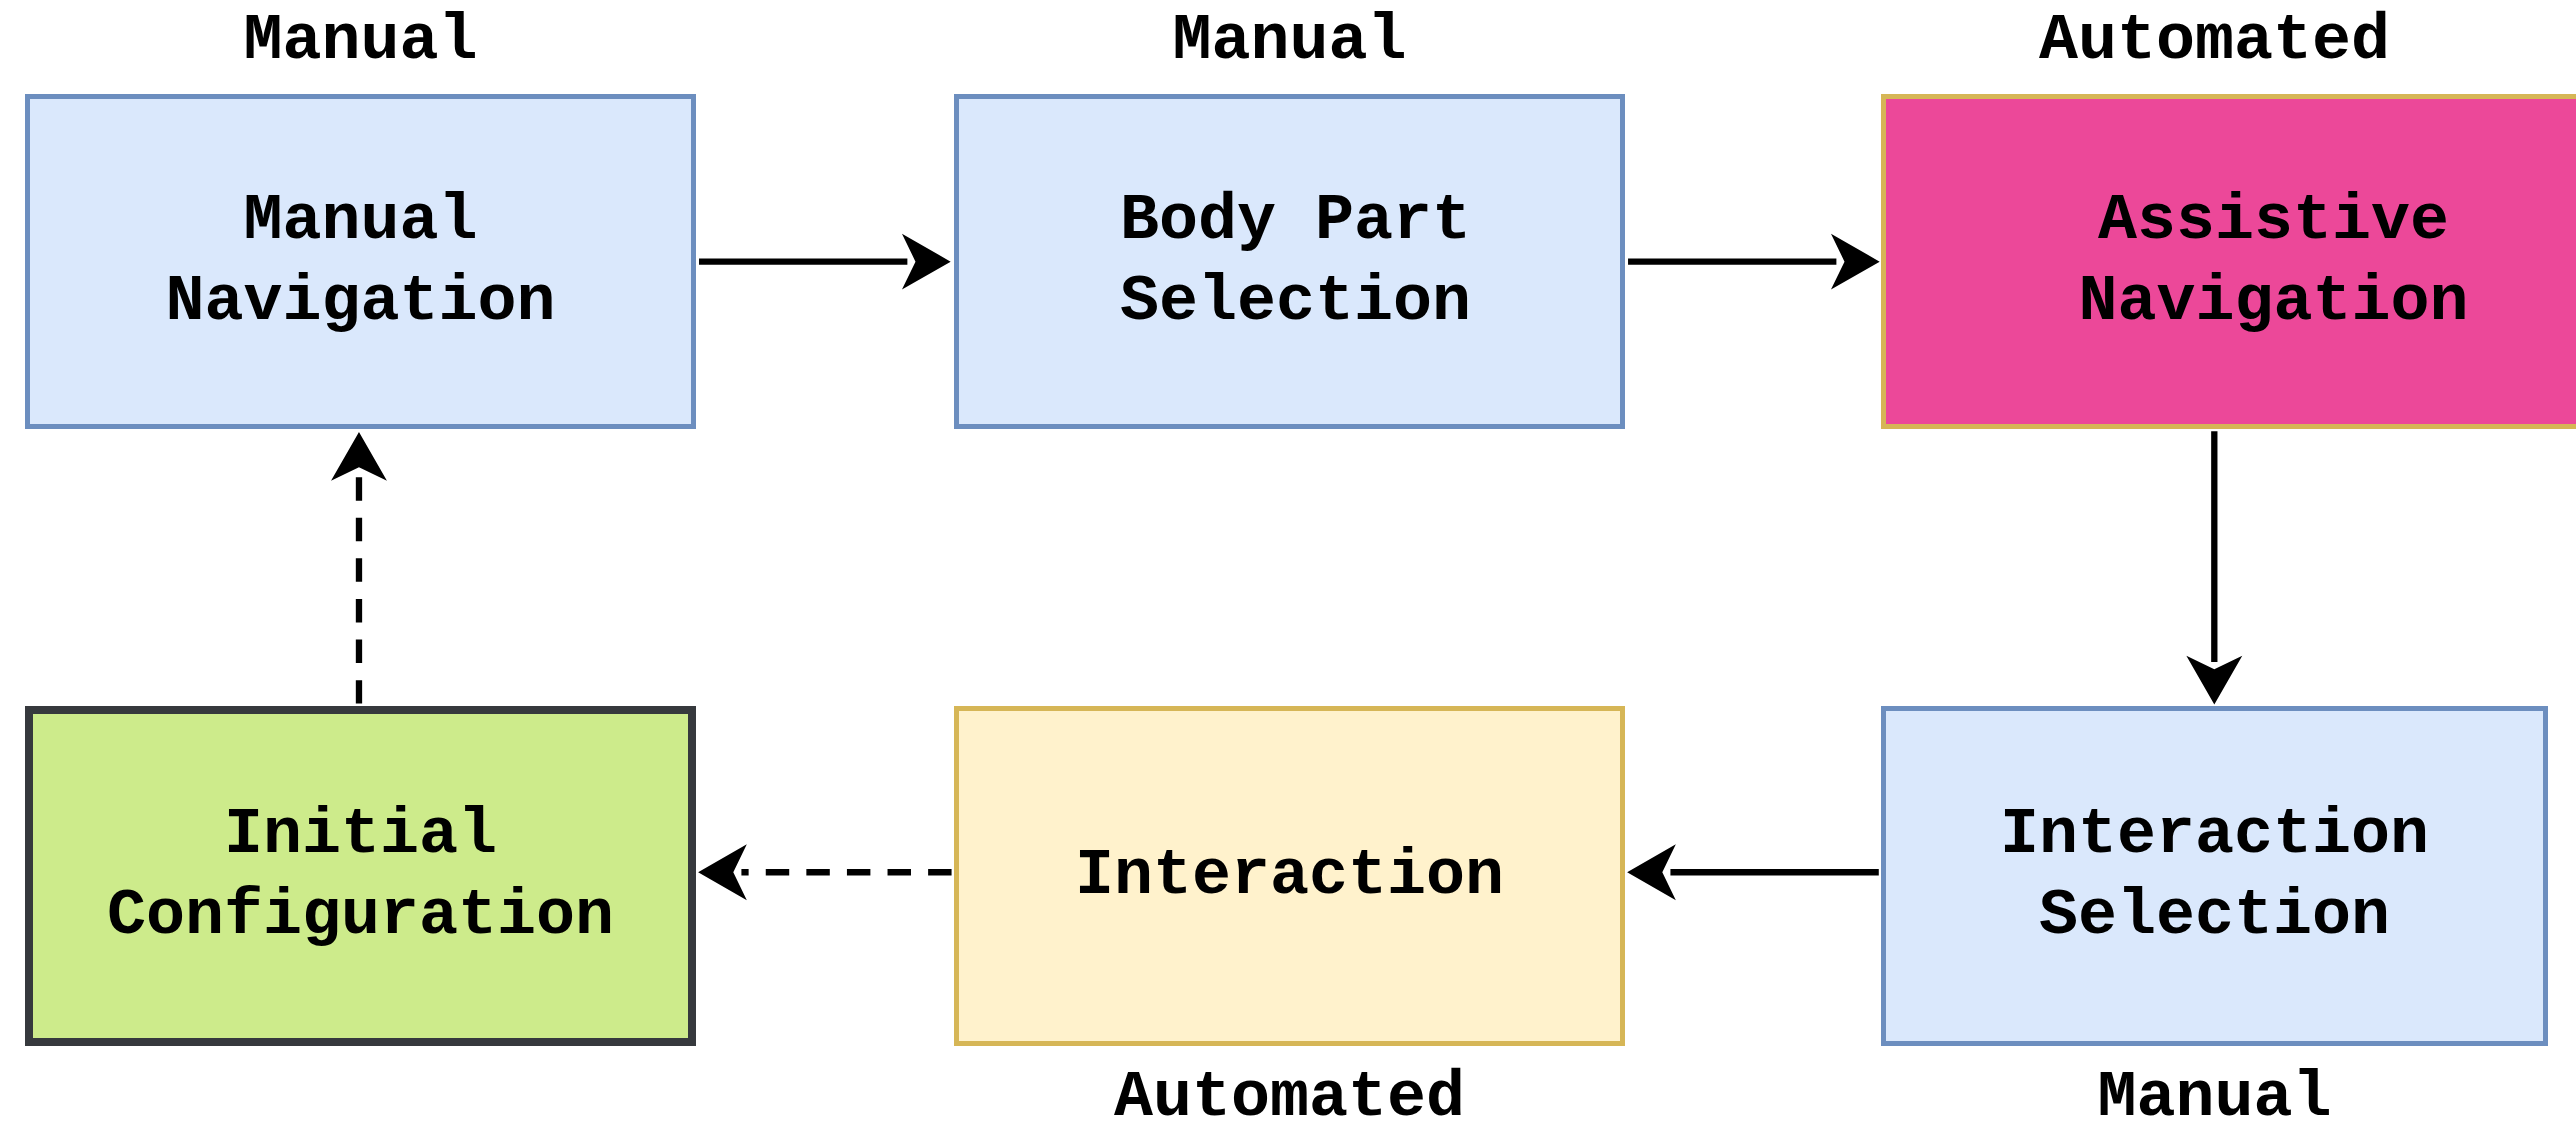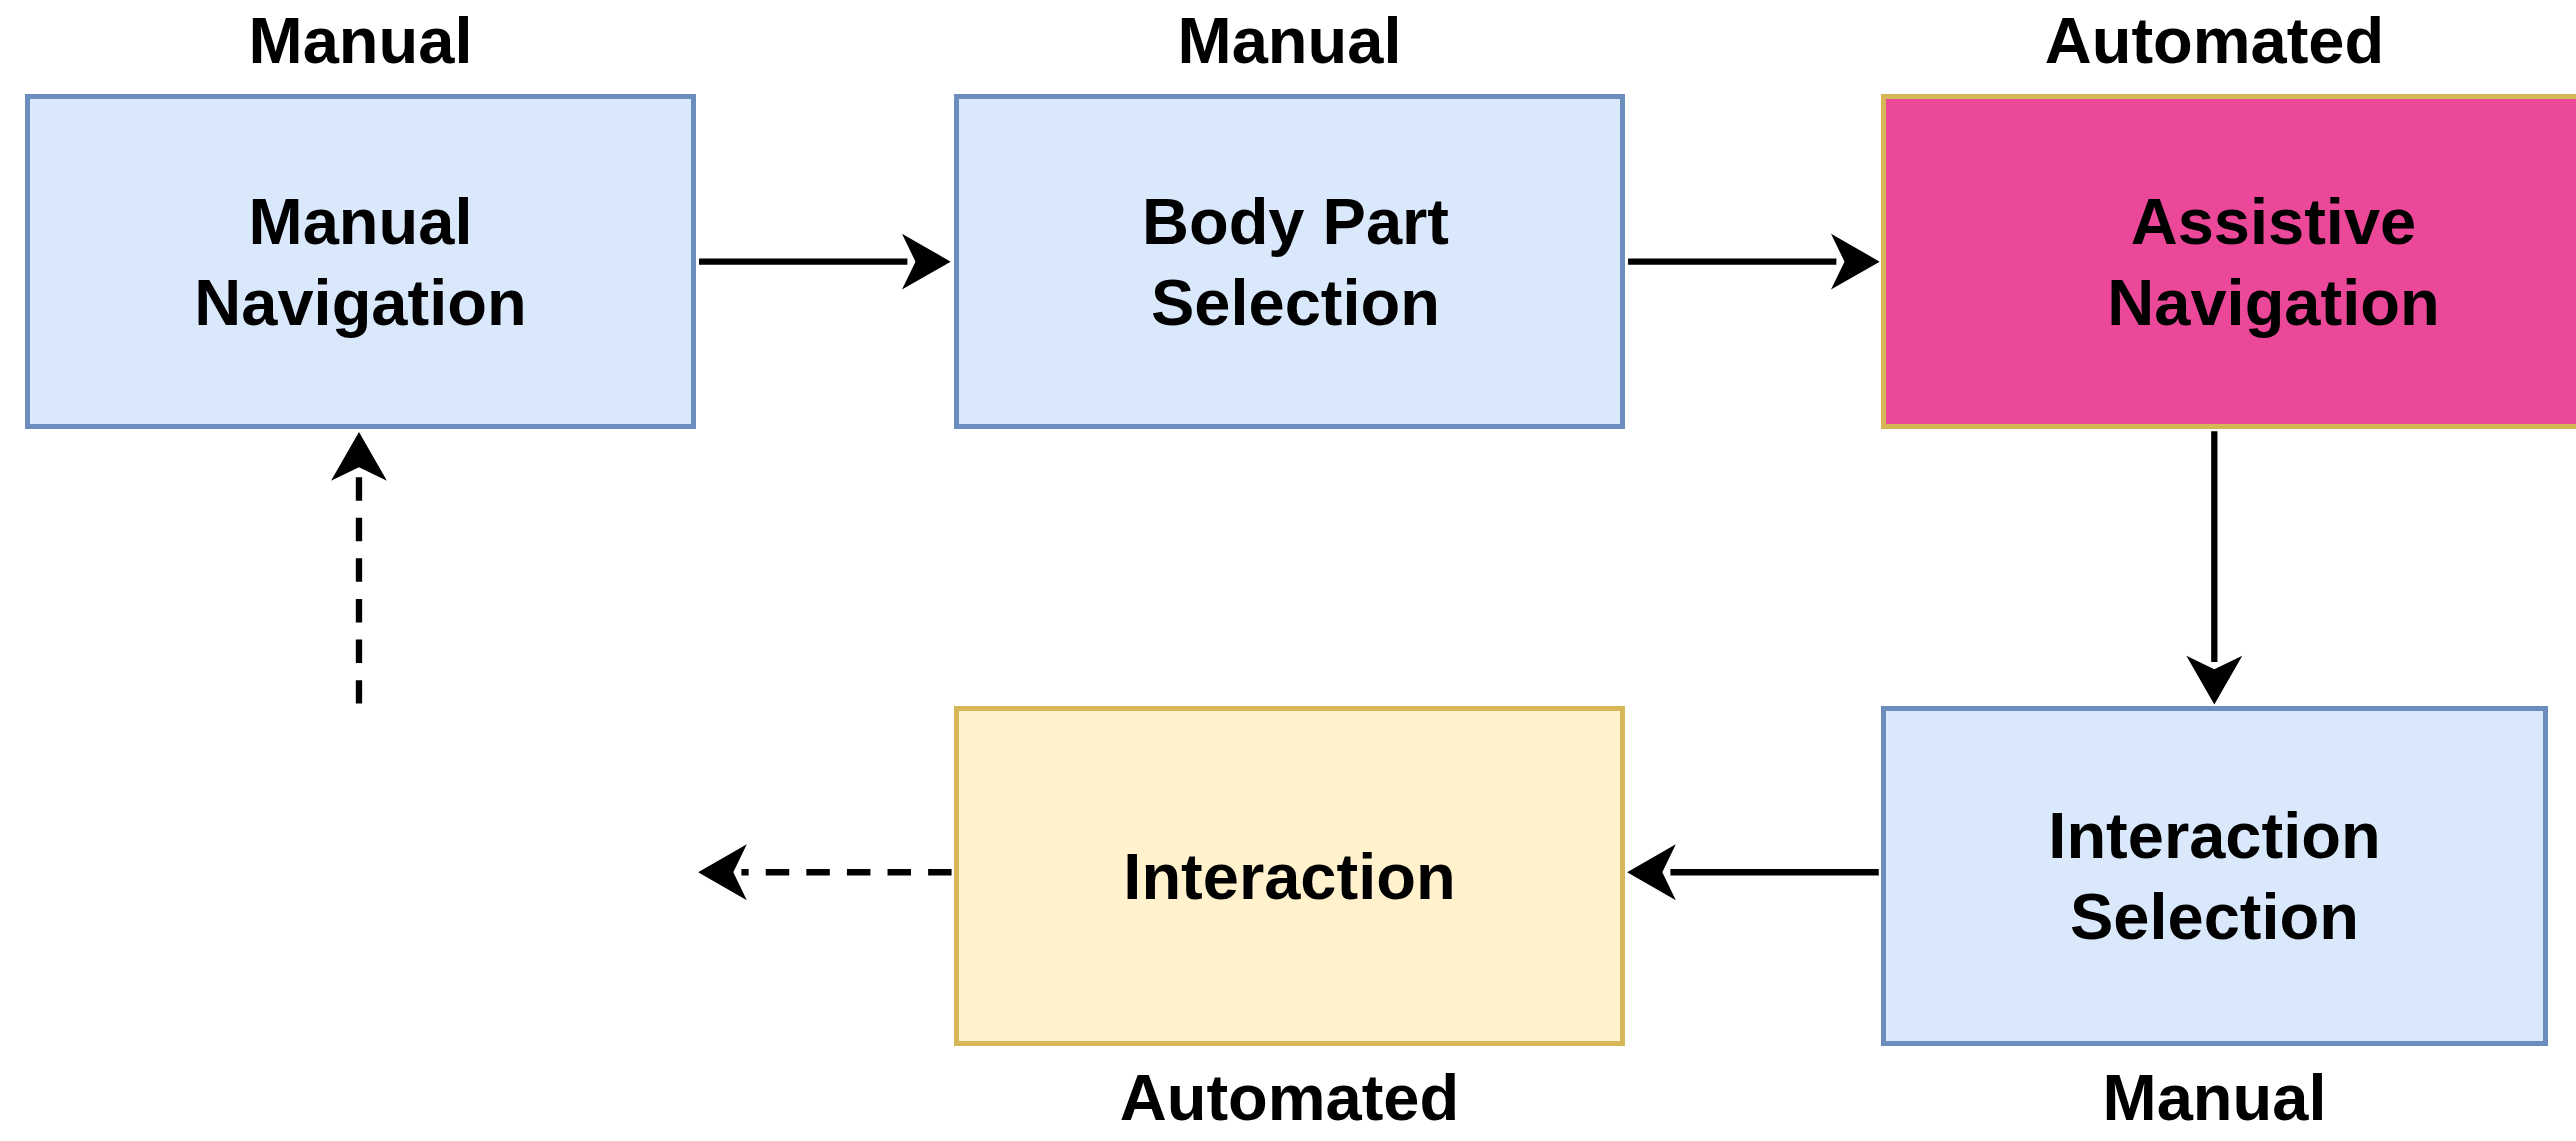--- a/index.html
+++ b/index.html
@@ -1,21 +1,21 @@
 <!DOCTYPE html>
 <html style="font-size:14.4px"><head>
 <meta charset="utf-8">
 <style>
   html, body { margin: 0; padding: 0; background: #ffffff; }
   #canvas {
     position: relative;
     width: 2576px;
     height: 1142px;
     background: #ffffff;
-    font-family: Liberation Sans, sans-serif;
+    font-family: Liberation Mono, monospace;
     overflow: hidden;
   }
   .node {
     position: absolute;
     box-sizing: border-box;
     border: 5.4px solid #000;
     display: flex;
     align-items: center;
     justify-content: center;
     text-align: center;
@@ -65,20 +65,24 @@
   <div class="node" style="left: 954px; top: 94px; width: 671px; height: 335px; background-color: rgb(218, 232, 252); border-color: rgb(108, 142, 191); padding-left: 12px;">
     <span class="node-label">Body Part
 Selection</span>
   </div>
 
   <div class="node" style="left: 1881px; top: 94px; width: 785px; height: 335px; background-color: #ec4899; border-color: rgb(214, 182, 86);">
     <span class="node-label">Assistive
 Navigation</span>
   </div>
 
+  <div class="node thick-border" style="left: 25px; top: 706px; width: 671px; height: 340px; background-color: rgb(205, 235, 139); border-color: rgb(54, 57, 61);">
+    <span class="node-label">Initial
+Configuration</span>
+  </div>
 
   <div class="node" style="left: 954px; top: 706px; width: 671px; height: 340px; background-color: rgb(255, 242, 204); border-color: rgb(214, 182, 86);">
     <span class="node-label">Interaction</span>
   </div>
 
   <div class="node" style="left: 1881px; top: 706px; width: 667px; height: 340px; background-color: rgb(218, 232, 252); border-color: rgb(108, 142, 191);">
     <span class="node-label">Interaction
 Selection</span>
   </div>
 

